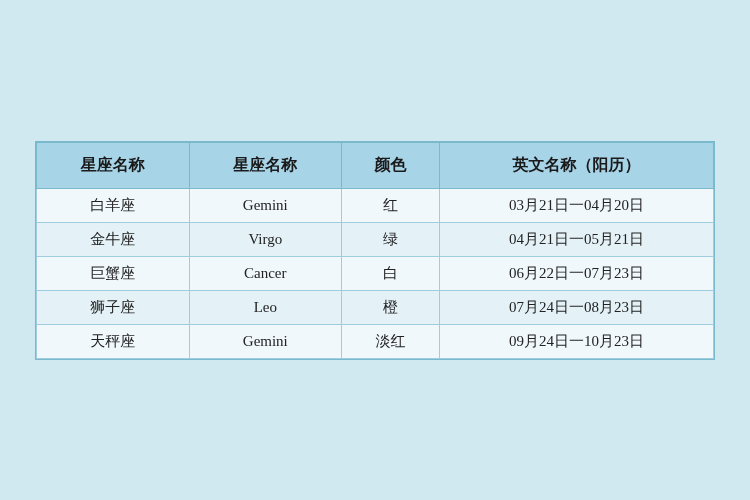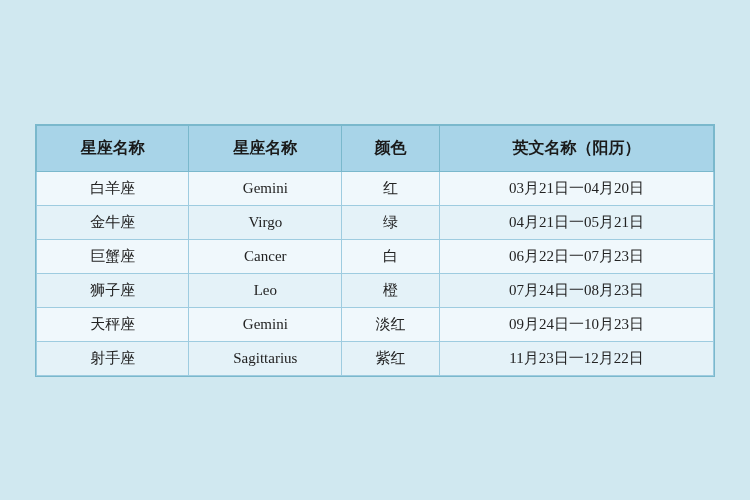--- a/index.html
+++ b/index.html
@@ -105,21 +105,15 @@
           <td>Leo</td>
           <td>橙</td>
           <td>07月24日一08月23日</td>
         </tr>
         <tr>
           <td>天秤座</td>
           <td>Gemini</td>
           <td>淡红</td>
           <td>09月24日一10月23日</td>
         </tr>
-        <tr>
-          <td>射手座</td>
-          <td>Sagittarius</td>
-          <td>紫红</td>
-          <td>11月23日一12月22日</td>
-        </tr>
       </tbody>
   </table>
 </div>
 
 </body></html>

